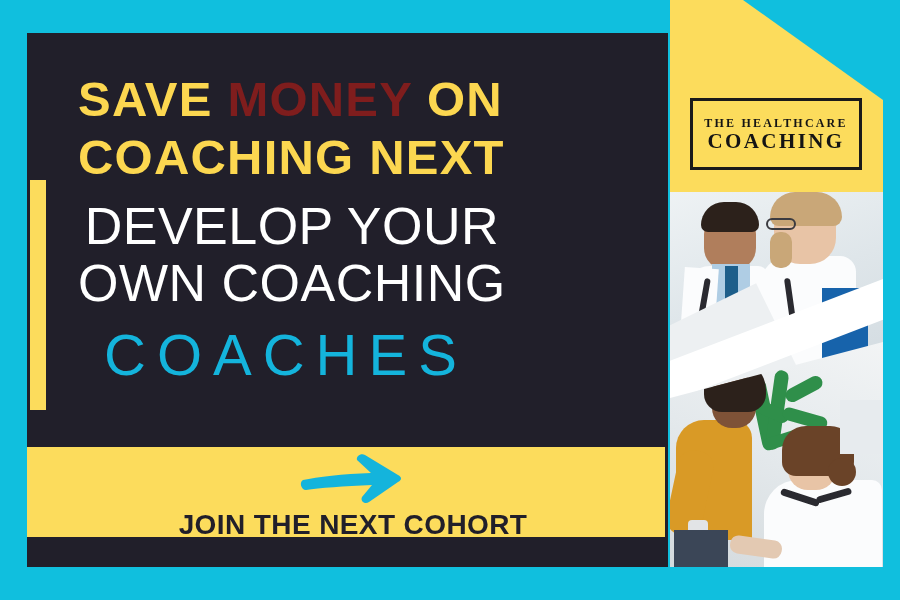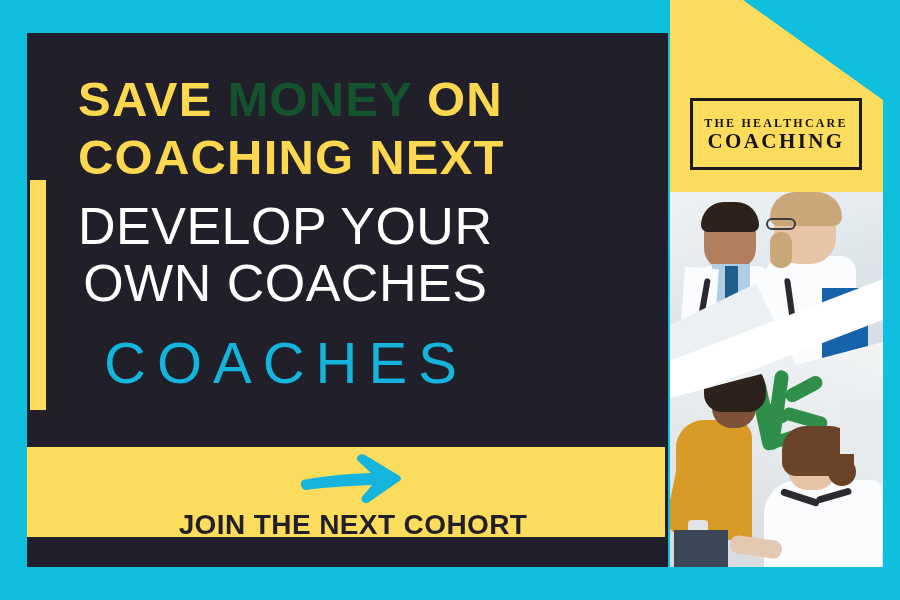--- a/index.html
+++ b/index.html
@@ -48,21 +48,21 @@
   }
   .line-strong {
     font-weight: 700;
     font-size: 49px;
     line-height: 58px;
     letter-spacing: 1.2px;
     color: #FCD750;
     white-space: nowrap;
   }
   .line-strong .accent-cyan {
-    color: #14532d;
+    color: #7f1d1d;
   }
 
   .line-light {
     font-weight: 300;
     font-size: 52px;
     line-height: 57px;
     letter-spacing: 0.5px;
     color: #FFFFFF;
     white-space: nowrap;
     text-align: center;
@@ -72,21 +72,21 @@
     left: 78px;
     top: 198px;
   }
   .line-coaches {
     font-weight: 300;
     font-size: 58px;
     line-height: 70px;
     letter-spacing: 11px;
     color: #14B4DC;
     white-space: nowrap;
-    margin-top: 16px;
+    margin-top: 8px;
     margin-left: 26px;
   }
 
   
   .cta-band {
     position: absolute;
     left: 27px;
     top: 447px;
     width: 638px;
     height: 90px;
@@ -248,21 +248,21 @@
   <div class="dark-panel"></div>
   <div class="left-accent"></div>
 
   <div class="headline">
     <div class="line-strong"><span>SAVE </span><span class="accent-cyan">MONEY</span><span> ON</span></div>
     <div class="line-strong">COACHING NEXT</div>
   </div>
 
   <div class="sub-wrap">
     <div class="line-light">DEVELOP YOUR</div>
-    <div class="line-light">OWN COACHES</div>
+    <div class="line-light">OWN COACHING</div>
     <div class="line-coaches">COACHES</div>
   </div>
 
   <div class="cta-band">
     <svg class="cta-arrow" viewBox="0 0 108 60">
       <path d="M4,33 C18,30 44,27 72,26 L58,13 C57,9 62,6 66,8 L99,28 C103,30 103,33 99,35
                L70,55 C66,58 61,54 63,50 L73,38 C45,39 20,41 7,43 C2,43 0,35 4,33 Z" fill="#14B4DC"></path>
     </svg>
     <div class="cta-text">
       <div class="cta-line1">JOIN THE NEXT COHORT</div>

